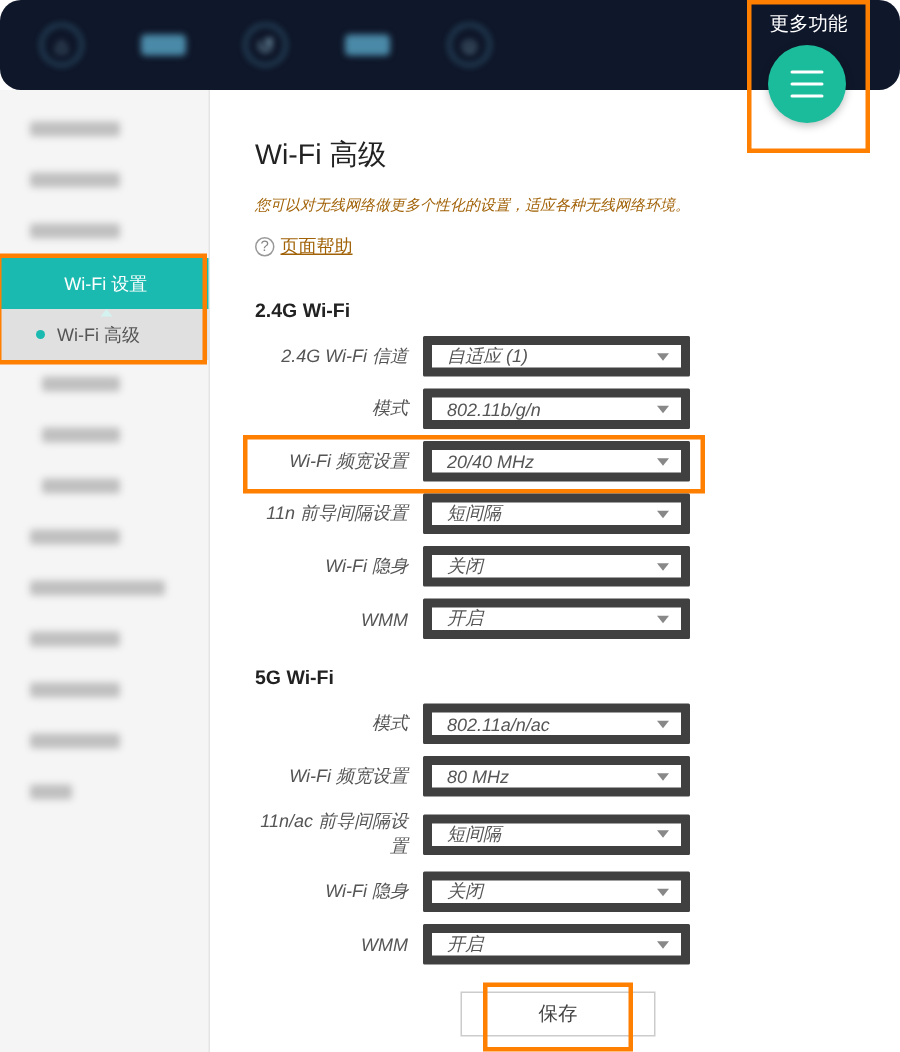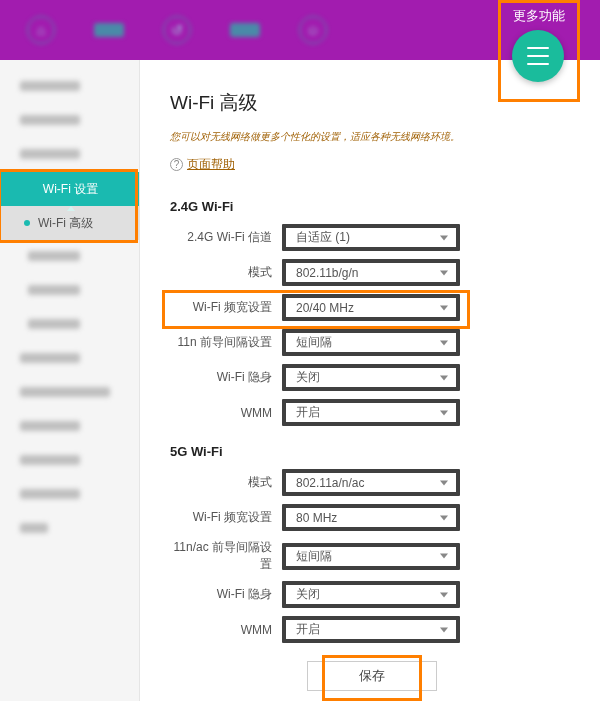--- a/index.html
+++ b/index.html
@@ -7,25 +7,26 @@
     margin: 0;
     font-family: "Microsoft YaHei", "PingFang SC", sans-serif;
     font-size: 12px;
     color: #333;
     background: #fff;
     width: 600px;
   }
   
   .header {
     height: 60px;
-    background: #a21caf;
+    background: #0f172a;
     display: flex;
     align-items: center;
     padding: 0 10px;
     position: relative;
+    border-radius: 14px;
   }
   .header-icons {
     display: flex;
     gap: 34px;
     margin-left: 14px;
     filter: blur(2px);
   }
   .header-ico {
     width: 34px; height: 34px;
     display:flex;align-items:center;justify-content:center;
@@ -116,30 +117,30 @@
   }
   h1{font-size:19px;font-weight:500;margin:10px 0 14px;color:#222;}
   .subtitle{color:#a16207;font-size:10px;margin-bottom:12px;font-style:italic;}
   .help{display:flex;align-items:center;gap:4px;color:#777;font-size:12px;margin-bottom:22px;}
   .help a{color:#a16207;text-decoration:underline;}
   .help .qicon{width:13px;height:13px;border:1px solid #999;border-radius:50%;display:inline-flex;align-items:center;justify-content:center;font-size:10px;color:#888;}
 
   h2{font-size:13px;font-weight:700;margin:26px 0 10px;color:#222;}
 
   .row{
-    display:flex;align-items:center;margin-bottom:8px;
+    display:flex;align-items:center;margin-bottom:8px;font-style:italic;
   }
   .row .lbl{
     width:112px;text-align:right;padding-right:10px;color:#555;font-size:12px;
   }
   .select{
     position:relative;
     flex:0 0 178px;
     height:27px;
-    border:4px solid #404040;
+    border:6px solid #404040;
     border-radius:1px;
     background:#fff;
     display:flex;align-items:center;
     padding:0 26px 0 10px;
     font-size:12px;color:#555;
   }
   .select .chev{
     position:absolute;right:8px;top:50%;transform:translateY(-50%);
     width:0;height:0;border-left:4px solid transparent;border-right:4px solid transparent;border-top:5px solid #888;
   }

